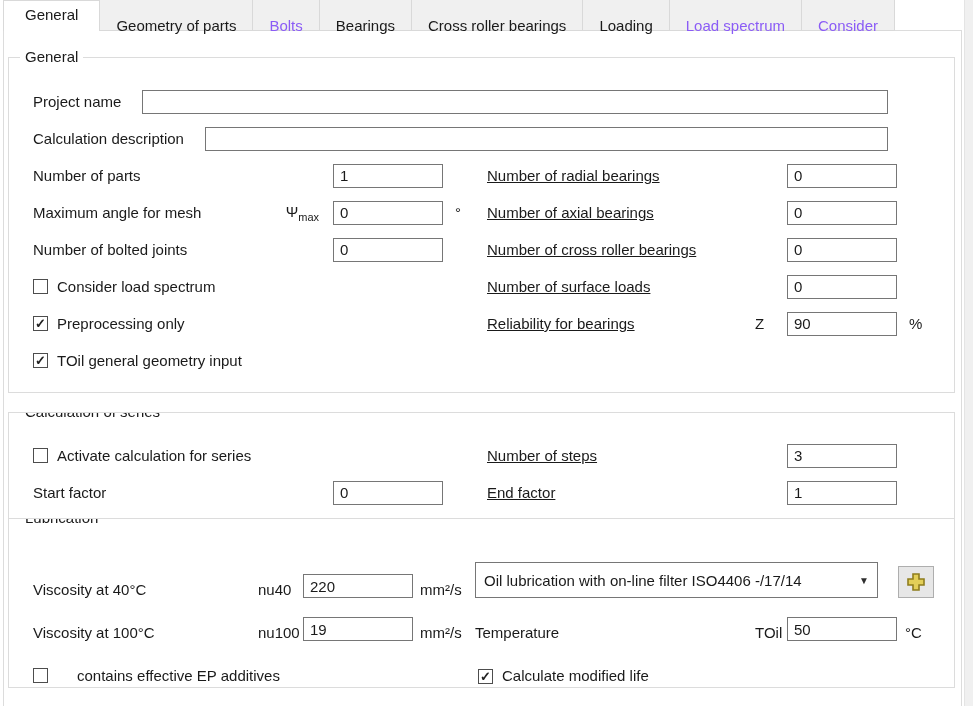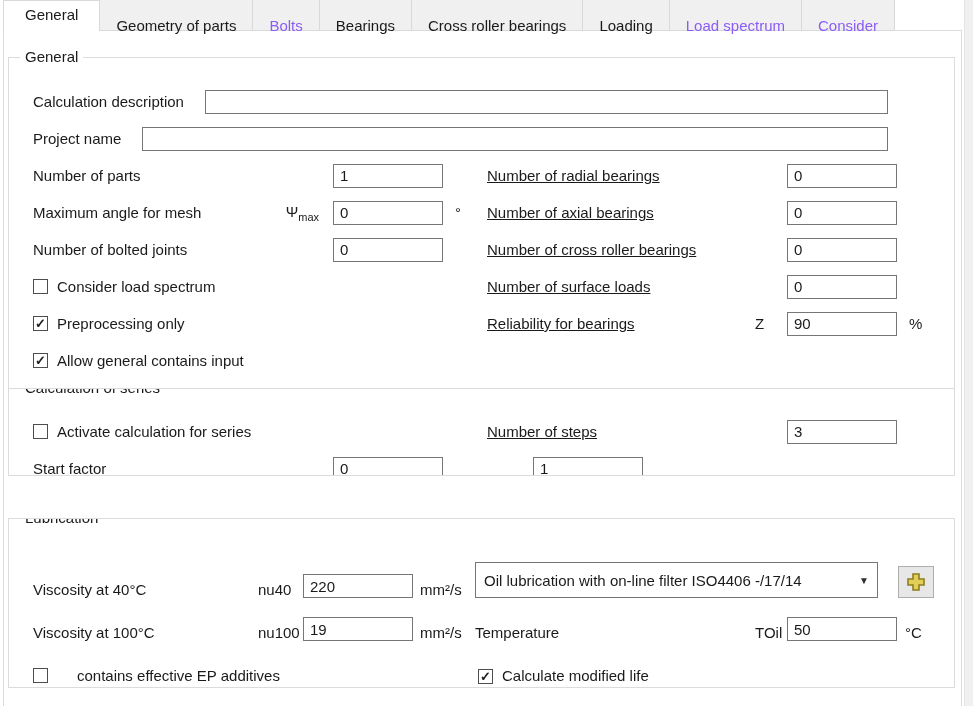--- a/index.html
+++ b/index.html
@@ -29,21 +29,21 @@
   .scroll-gutter {
     position:absolute; right:0; top:0; width:8px; height:706px;
     background:#f0f0f0; border-left:1px solid #e4e4e4; z-index:5;
   }
   
   .group {
     position:absolute; left:8px; width:947px; box-sizing:border-box;
     border:1px solid #dcdcdc; background:#fff; z-index:2;
   }
   #g-general { top:57px;  height:336px; }
-  #g-series  { top:388px; height:88px;  overflow:hidden; }
+  #g-series  { top:412px; height:116px;  overflow:hidden; }
   #g-lub     { top:518px; height:170px; overflow:hidden; }
   .group-title {
     position:absolute; top:-10px; left:11px; background:#fff; padding:0 5px;
     white-space:nowrap;
   }
   .content-g  { padding-top:25px; }
   .content-s  { padding-top:24px; }
   .content-l  { padding-top:36px; }
   
   .grow { display:flex; align-items:center; height:37px; padding-left:24px; box-sizing:border-box; }
@@ -105,26 +105,26 @@
   <div class="tab disabled">Load spectrum</div>
   <div class="tab disabled">Consider</div>
 </div>
 
 <div class="tab-page"></div>
 
 <div class="group" id="g-general">
   <div class="group-title">General</div>
   <div class="content-g">
     <div class="grow">
+      <span class="lbl w109">Project name</span>
+      <input class="inp w746" type="text" value="" style="">
+    </div>
+    <div class="grow">
       <span class="lbl w172">Calculation description</span>
       <input class="inp w683" type="text" value="" style="">
-    </div>
-    <div class="grow">
-      <span class="lbl w109">Project name</span>
-      <input class="inp w746" type="text" value="" style="">
     </div>
     <div class="grow">
       <div class="half-l">
         <span class="lbl w250">Number of parts</span>
         <span class="sym50"></span>
         <input class="inp w110" type="text" value="1" style="">
       </div>
       <div class="half-r">
         <span class="fr-lbl">Number of radial bearings</span>
         <span class="fr-sym"></span>
@@ -174,21 +174,21 @@
       </div>
       <div class="half-r">
         <span class="fr-lbl">Reliability for bearings</span>
         <span class="fr-sym">Z</span>
         <input class="inp w110" type="text" value="90" style="">
         <span class="unit">%</span>
       </div>
     </div>
     <div class="grow">
       <span class="cb checked"></span>
-      <span class="lbl">Allow general contains input</span>
+      <span class="lbl">TOil general geometry input</span>
     </div>
   </div>
 </div>
 
 <div class="group" id="g-series">
   <div class="group-title">Calculation of series</div>
   <div class="content-s">
     <div class="grow">
       <div class="half-l">
         <span class="cb"></span>
@@ -200,20 +200,21 @@
         <input class="inp w110" type="text" value="3" style="">
       </div>
     </div>
     <div class="grow">
       <div class="half-l">
         <span class="lbl w250">Start factor</span>
         <span class="sym50"></span>
         <input class="inp w110" type="text" value="0" style="">
       </div>
       <div class="half-r">
+        <span class="fr-lbl">End factor</span>
         <span class="fr-sym"></span>
         <input class="inp w110" type="text" value="1" style="">
       </div>
     </div>
   </div>
 </div>
 
 <div class="group" id="g-lub">
   <div class="group-title">Lubrication</div>
   <div class="content-l">

